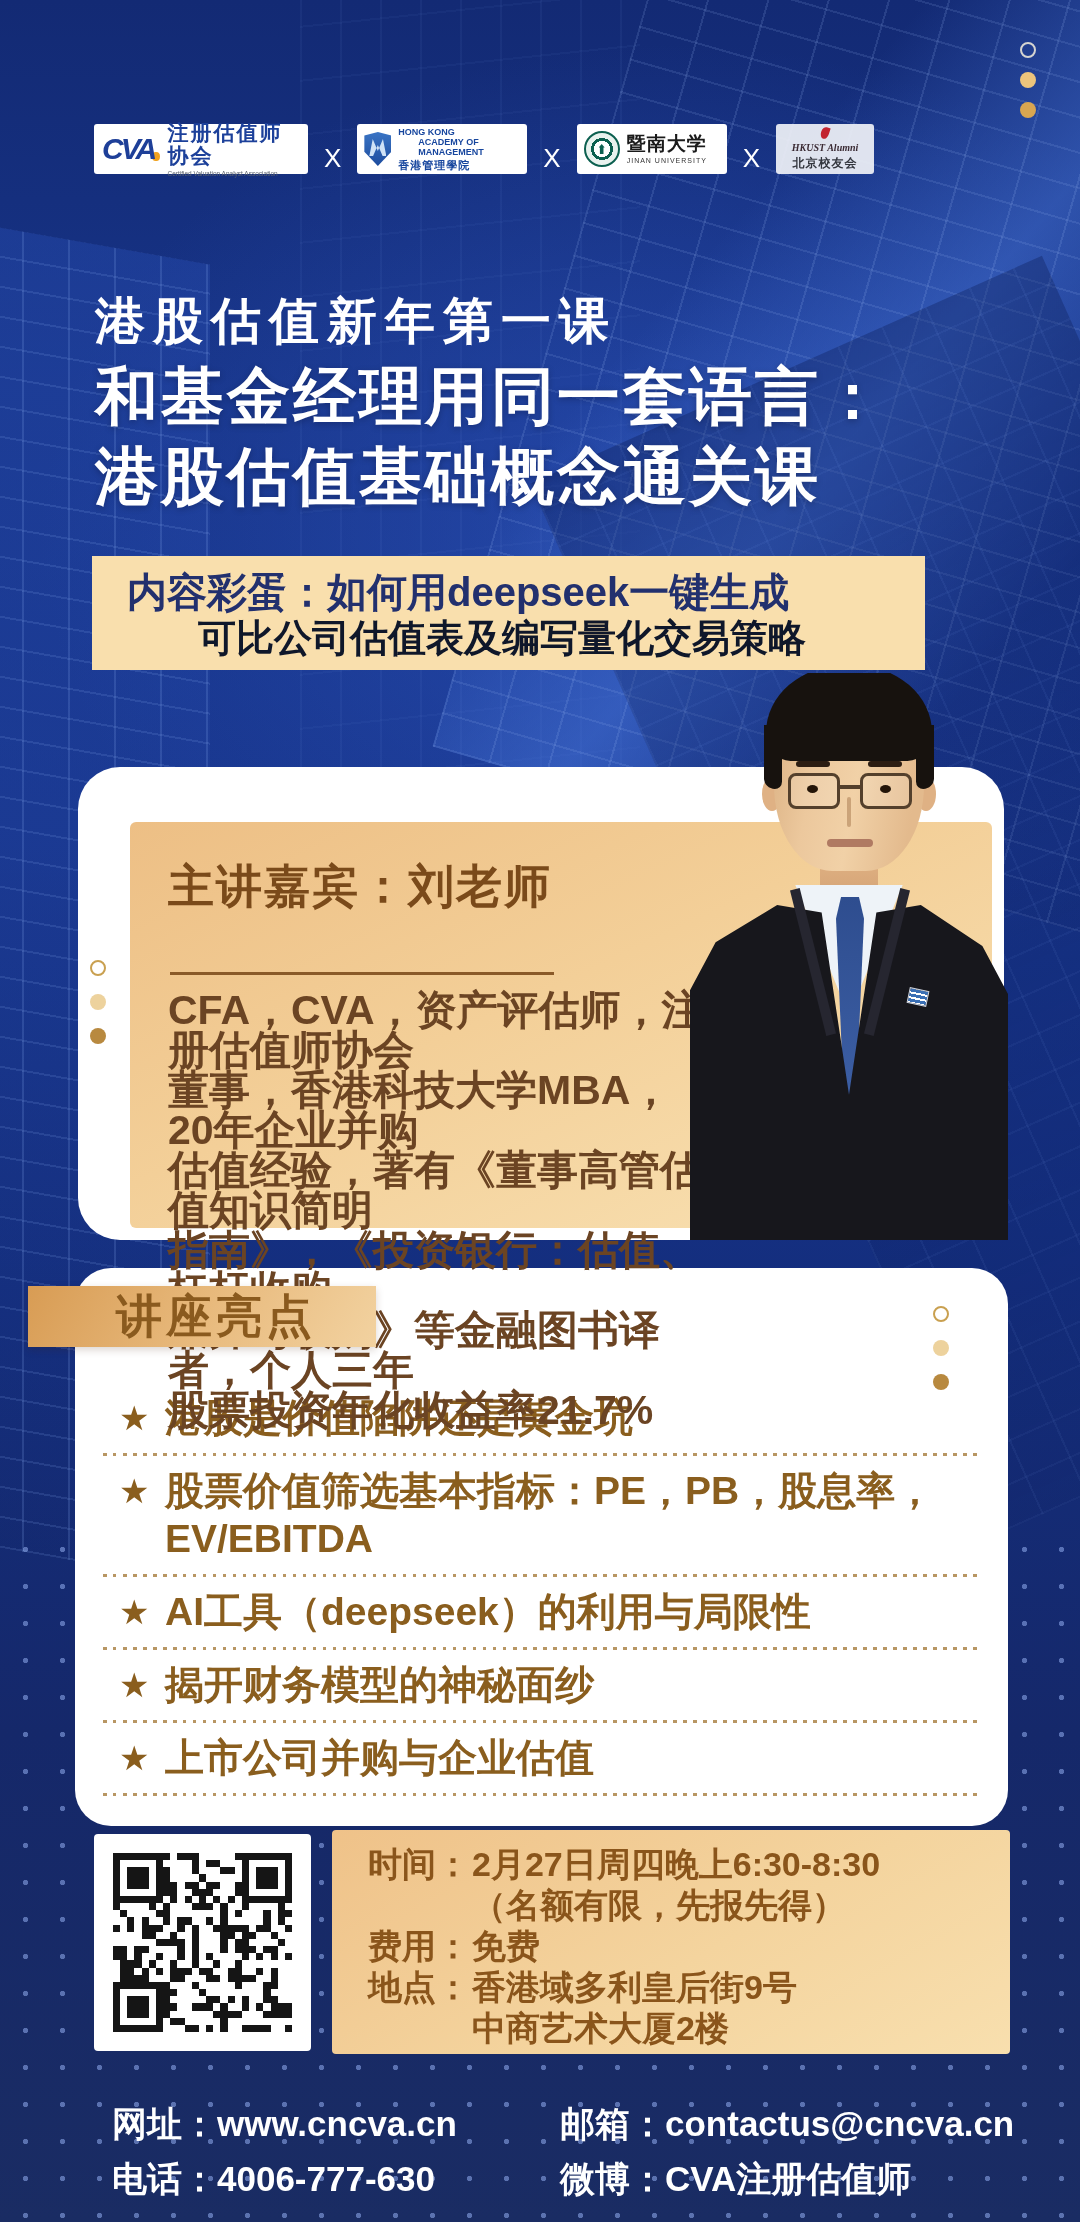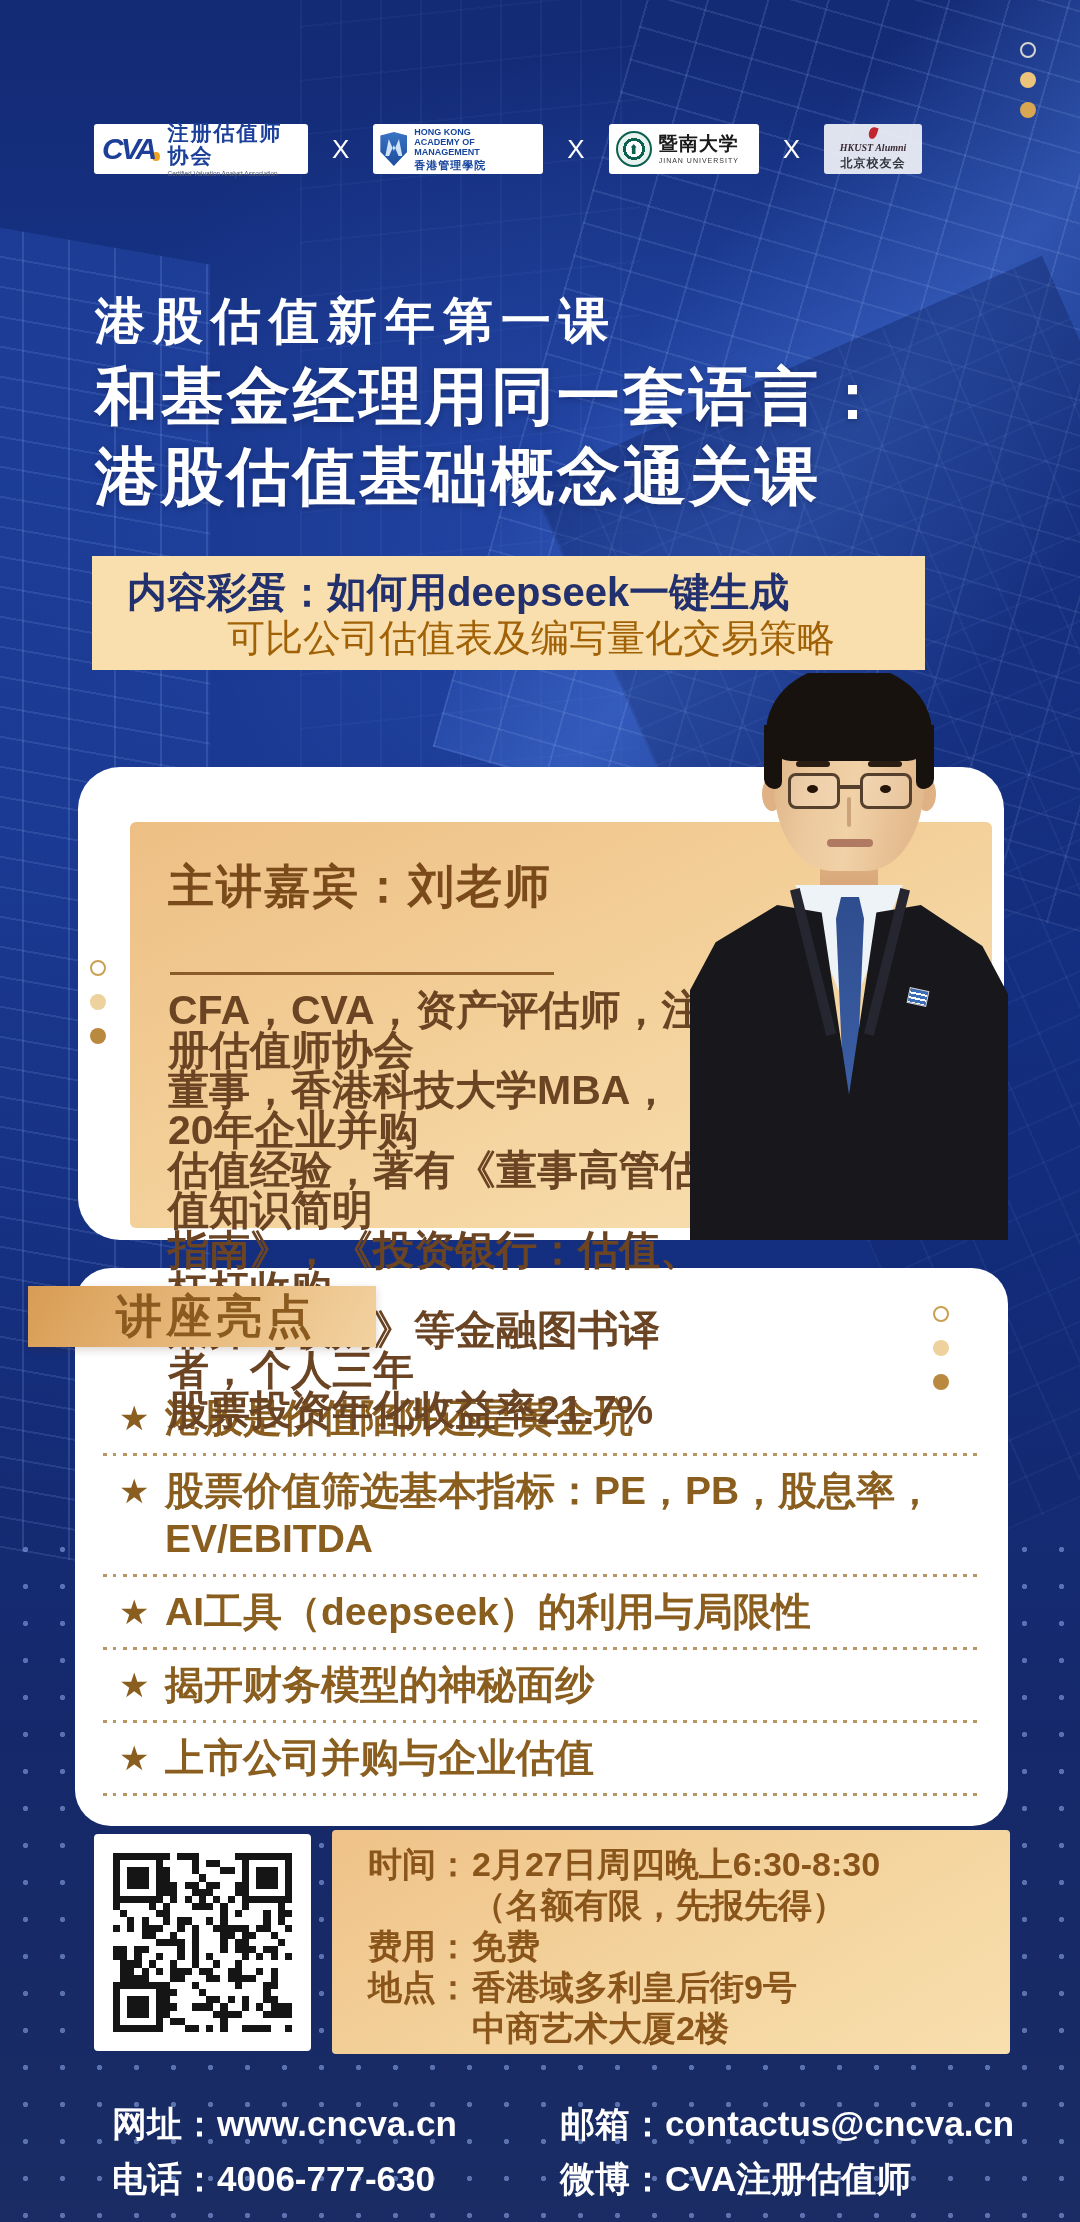--- a/index.html
+++ b/index.html
@@ -25,55 +25,55 @@
       repeating-linear-gradient(0deg,rgba(130,165,235,.16) 0 2px,transparent 2px 30px),
       linear-gradient(180deg,rgba(40,78,180,.40),rgba(18,40,110,.25));}
   .tower-mid{position:absolute;left:300px;top:-40px;width:340px;height:860px;transform:skewY(-6deg);opacity:.7;
     background:
       repeating-linear-gradient(90deg,rgba(120,155,230,.10) 0 2px,transparent 2px 40px),
       repeating-linear-gradient(0deg,rgba(120,155,230,.08) 0 2px,transparent 2px 54px);}
   .dot-grid{position:absolute;left:0;top:1520px;width:1080px;height:702px;z-index:1;
     background-image:radial-gradient(rgba(145,172,238,.55) 2.3px,rgba(145,172,238,0) 3px);
     background-size:37px 37px;background-position:7px 11px;}
   
-  .logo-strip{position:absolute;left:94px;top:124px;height:50px;display:flex;align-items:center;gap:22px;z-index:4;}
+  .logo-strip{position:absolute;left:94px;top:124px;height:50px;display:flex;align-items:flex-end;gap:14px;z-index:4;}
   .logo-box{background:#fff;border-radius:3px;display:flex;align-items:center;box-sizing:border-box;}
   .x-sep{color:#fff;font-size:26px;font-weight:300;padding:0 2px;}
   .lb-cva{width:214px;height:50px;padding:4px 8px;gap:8px;}
   .cva-mark{position:relative;font-style:italic;font-weight:900;font-size:30px;color:#1e3f98;letter-spacing:-3px;line-height:1;}
   .cva-texts{display:flex;flex-direction:column;line-height:1.1;}
   .cva-cn{font-size:21px;font-weight:700;color:#1c409a;letter-spacing:2px;}
   .cva-en{font-size:6.5px;color:#5a616e;margin-top:2px;}
   .lb-hkam{width:170px;height:50px;padding:4px 7px;gap:7px;}
   .hkam-shield{width:27px;height:34px;background:linear-gradient(180deg,#3a74c4,#1d4c9e);
     clip-path:polygon(50% 0,100% 10%,100% 58%,50% 100%,0 58%,0 10%);position:relative;flex:0 0 auto;}
   .hkam-shield i{position:absolute;left:5px;top:7px;width:17px;height:17px;background:#cfe2f6;
     clip-path:polygon(0 100%,20% 0,50% 70%,80% 0,100% 100%,78% 100%,50% 35%,22% 100%);}
   .hkam-texts{display:flex;flex-direction:column;line-height:1.15;}
   .hkam-l1{font-size:9px;font-weight:700;color:#17469e;}
-  .hkam-l2{font-size:9px;font-weight:700;color:#17469e;}
+  .hkam-l2{font-size:9px;font-weight:700;color:#17469e;margin-left:20px;}
   .hkam-l3{font-size:11px;font-weight:700;color:#17469e;margin-top:1px;letter-spacing:1px;}
   .lb-jinan{width:150px;height:50px;padding:4px 7px;gap:7px;}
   .jinan-seal{width:36px;height:36px;border-radius:50%;border:2px solid #0c6050;background:radial-gradient(circle at 50% 50%,#fff 0 8px,#0c6050 8px 11px,#e8f2ee 11px);box-sizing:border-box;position:relative;flex:0 0 auto;}
   .jinan-seal i{position:absolute;left:13px;top:11px;width:6px;height:10px;background:#0c6050;clip-path:polygon(50% 0,100% 35%,80% 35%,80% 100%,20% 100%,20% 35%,0 35%);}
   .jinan-texts{display:flex;flex-direction:column;align-items:center;line-height:1.1;}
   .jinan-cn{font-family:"Liberation Serif",serif;font-size:19px;font-weight:900;color:#1a1a1a;letter-spacing:1px;}
   .jinan-en{font-size:7px;color:#333;letter-spacing:1px;margin-top:2px;}
   .lb-hkust{width:98px;height:50px;padding:4px 6px;background:rgba(240,242,247,.92);flex-direction:column;justify-content:center;align-items:center;display:flex;}
   .hkust-row{display:flex;align-items:center;gap:3px;flex-direction:column;}
   .hkust-flame{width:8px;height:12px;background:#c22430;border-radius:60% 0 60% 60%;transform:rotate(18deg);}
   .hkust-name{font-size:10px;font-style:italic;font-weight:700;color:#3a2a33;font-family:"Liberation Serif",serif;}
   .hkust-sub{font-size:12px;font-weight:700;color:#33363e;margin-top:2px;letter-spacing:1px;}
   
   .kicker{position:absolute;left:95px;top:288px;z-index:4;color:#fff;font-size:50px;font-weight:700;letter-spacing:8px;}
   .title{position:absolute;left:95px;top:356px;z-index:4;color:#fff;font-size:63px;font-weight:900;line-height:80px;letter-spacing:3px;text-shadow:0 2px 6px rgba(0,0,20,.25);}
   
   .banner{position:absolute;left:92px;top:556px;width:833px;height:114px;background:#f9dfad;z-index:4;box-sizing:border-box;padding:13px 0 0 35px;}
   .banner-l1{display:block;font-size:40px;font-weight:800;color:#22306e;line-height:46px;}
-  .banner-l2{display:block;font-size:38px;font-weight:400;color:#a16207;line-height:46px;margin-left:100px;}
+  .banner-l2{display:block;font-size:38px;font-weight:700;color:#0f172a;line-height:46px;margin-left:71px;}
   
   .card1{position:absolute;left:78px;top:767px;width:926px;height:473px;background:#fff;border-radius:42px;z-index:2;}
   .goldcard{position:absolute;left:130px;top:822px;width:862px;height:406px;border-radius:6px;z-index:3;
     background:linear-gradient(155deg,#edbf85 0%,#f3cf98 45%,#f9e2b4 100%);}
   .speaker-heading{position:absolute;left:168px;top:856px;z-index:4;font-size:46px;font-weight:800;color:#7a4a1a;letter-spacing:2px;}
   .speaker-underline{position:absolute;left:170px;top:972px;width:384px;height:3px;background:#8a5a28;z-index:4;}
   .speaker-bio{position:absolute;left:168px;top:990px;width:540px;z-index:4;font-size:41px;line-height:40px;font-weight:600;color:#6b4423;white-space:pre-line;}
   
   .trio{position:absolute;display:flex;flex-direction:column;align-items:center;gap:18px;z-index:4;}
   .trio .ring{width:16px;height:16px;border-radius:50%;border:2px solid #c9a050;background:transparent;box-sizing:border-box;}

